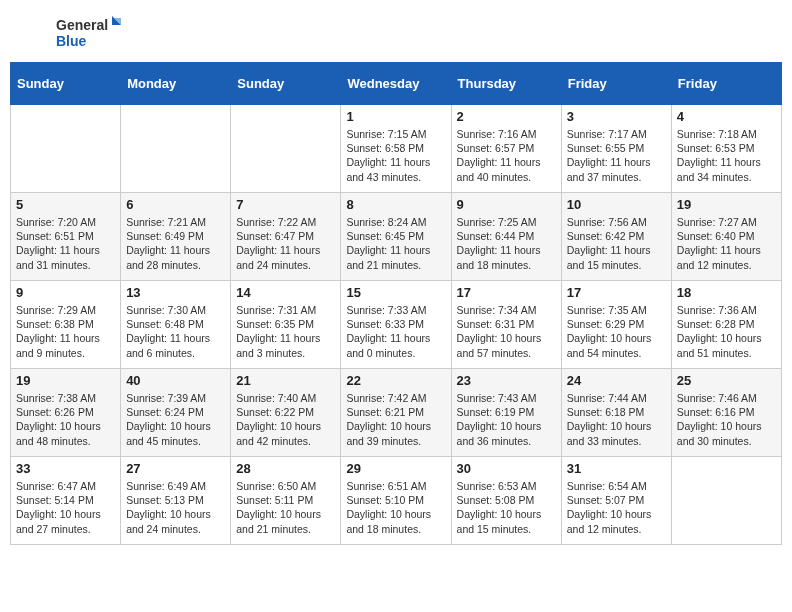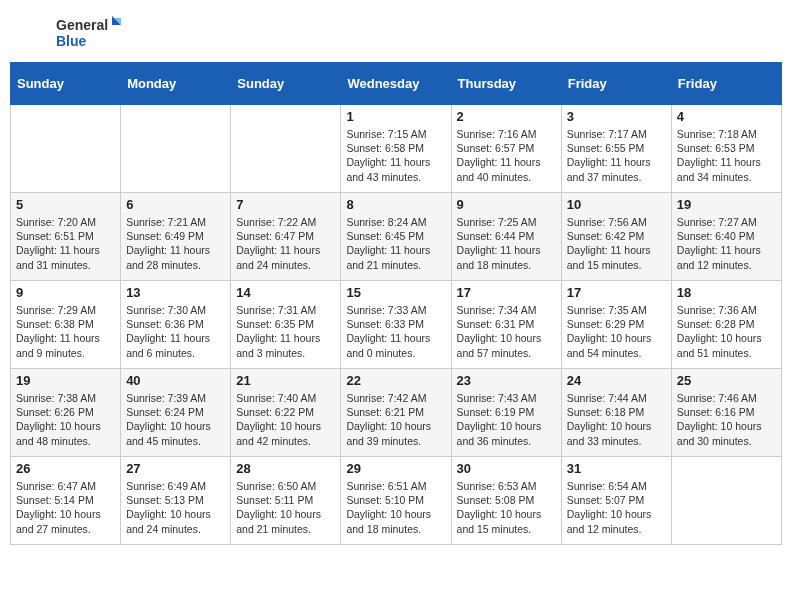--- a/index.html
+++ b/index.html
@@ -195,21 +195,21 @@
         <td>
           <div class="day-number">9</div>
           <div class="day-info">Sunrise: 7:29 AM
 Sunset: 6:38 PM
 Daylight: 11 hours
 and 9 minutes.</div>
         </td>
         <td>
           <div class="day-number">13</div>
           <div class="day-info">Sunrise: 7:30 AM
-Sunset: 6:36 PM
+Sunset: 6:48 PM
 Daylight: 11 hours
 and 6 minutes.</div>
         </td>
         <td>
           <div class="day-number">14</div>
           <div class="day-info">Sunrise: 7:31 AM
 Sunset: 6:35 PM
 Daylight: 11 hours
 and 3 minutes.</div>
         </td>
@@ -288,21 +288,21 @@
         <td>
           <div class="day-number">25</div>
           <div class="day-info">Sunrise: 7:46 AM
 Sunset: 6:16 PM
 Daylight: 10 hours
 and 30 minutes.</div>
         </td>
       </tr>
       <tr>
         <td>
-          <div class="day-number">26</div>
+          <div class="day-number">33</div>
           <div class="day-info">Sunrise: 6:47 AM
 Sunset: 5:14 PM
 Daylight: 10 hours
 and 27 minutes.</div>
         </td>
         <td>
           <div class="day-number">27</div>
           <div class="day-info">Sunrise: 6:49 AM
 Sunset: 5:13 PM
 Daylight: 10 hours

